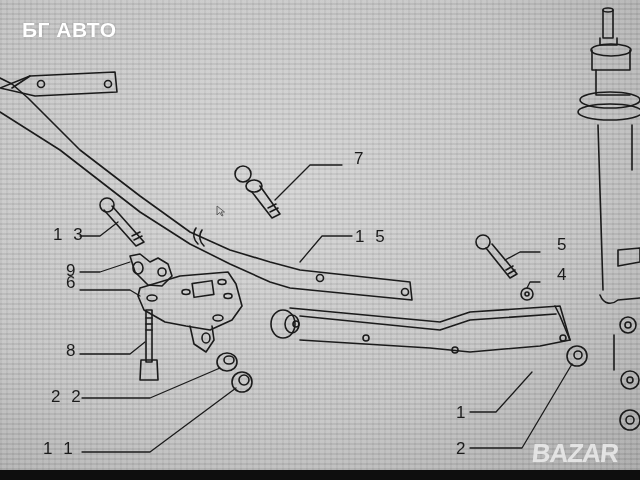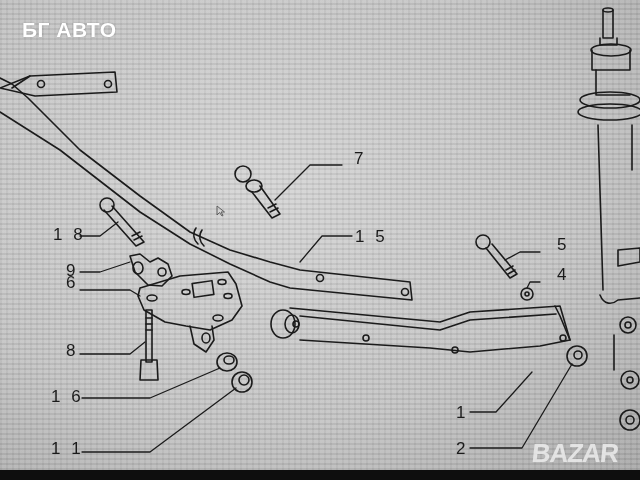--- a/index.html
+++ b/index.html
@@ -151,26 +151,26 @@
       <path d="M470,448 L522,448 L572,364"></path>
       <path d="M540,252 L520,252 L505,260"></path>
       <path d="M540,282 L530,282 L527,288"></path>
     </g>
   </svg>
 
   <div class="brand">БГ АВТО</div>
 
   <div class="label" style="left:354px;top:150px;">7</div>
   <div class="label" style="left:355px;top:228px;">1 5</div>
-  <div class="label" style="left:53px;top:226px;">1 8</div>
+  <div class="label" style="left:53px;top:226px;">1 3</div>
   <div class="label" style="left:66px;top:262px;">9</div>
   <div class="label" style="left:66px;top:274px;">6</div>
   <div class="label" style="left:66px;top:342px;">8</div>
-  <div class="label" style="left:51px;top:388px;">1 6</div>
-  <div class="label" style="left:51px;top:440px;">1 1</div>
+  <div class="label" style="left:51px;top:388px;">2 2</div>
+  <div class="label" style="left:43px;top:440px;">1 1</div>
   <div class="label" style="left:557px;top:236px;">5</div>
   <div class="label" style="left:557px;top:266px;">4</div>
   <div class="label" style="left:456px;top:404px;">1</div>
   <div class="label" style="left:456px;top:440px;">2</div>
 
   <svg class="cursor" viewBox="0 0 10 12">
     <path d="M1,1 L1,10 L3.5,7.5 L6,11 L7,10.5 L5,7 L8.5,7 Z" fill="none" stroke="#555" stroke-width="0.9"></path>
   </svg>
 
   <div class="bazar">BAZAR</div>

